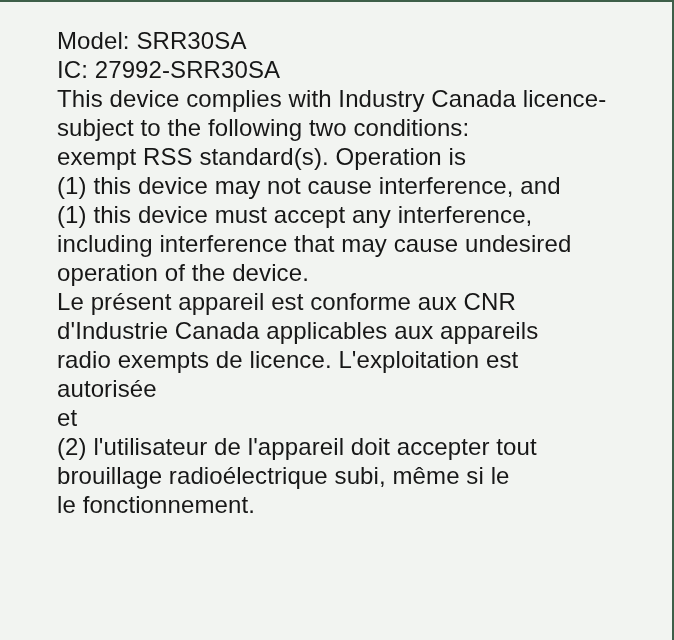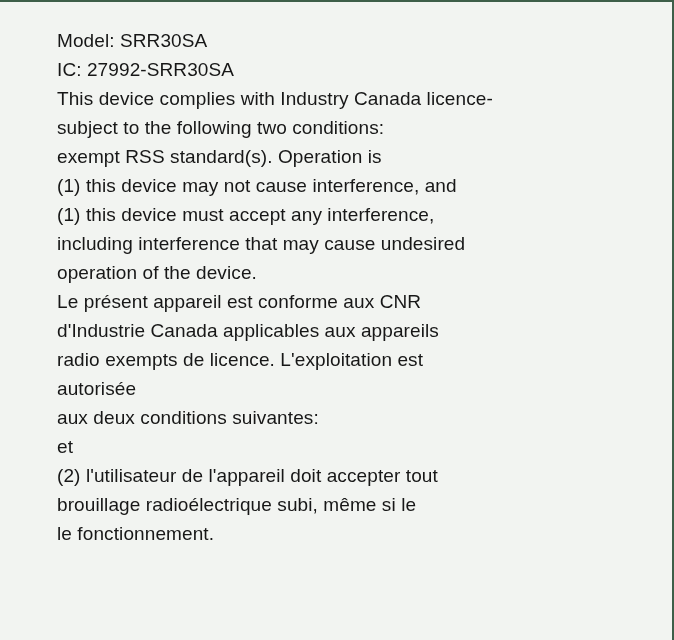--- a/index.html
+++ b/index.html
@@ -16,21 +16,21 @@
     box-sizing: border-box;
     border-top: 2px solid #3e5f49;
     border-right: 2px solid #3e5f49;
   }
   .notice-text {
     position: absolute;
     left: 57px;
     top: 24px;
     right: 36px;
     color: #171717;
-    font-size: 19px;
+    font-size: 24px;
     line-height: 29px;
     letter-spacing: 0.1px;
     white-space: nowrap;
   }
   .line {
     height: 29px;
   }
 </style>
 </head>
 <body>
@@ -42,18 +42,17 @@
   <div class="line">subject to the following two conditions:</div>
   <div class="line">exempt RSS standard(s). Operation is</div>
   <div class="line">(1) this device may not cause interference, and</div>
   <div class="line">(1) this device must accept any interference,</div>
   <div class="line">including interference that may cause undesired</div>
   <div class="line">operation of the device.</div>
   <div class="line">Le présent appareil est conforme aux CNR</div>
   <div class="line">d'Industrie Canada applicables aux appareils</div>
   <div class="line">radio exempts de licence. L'exploitation est</div>
   <div class="line">autorisée</div>
-  <div class="line">aux deux conditions suivantes:</div>
   <div class="line">et</div>
   <div class="line">(2) l'utilisateur de l'appareil doit accepter tout</div>
   <div class="line">brouillage radioélectrique subi, même si le</div>
   <div class="line">le fonctionnement.</div>
 </div>
 
 </body></html>

